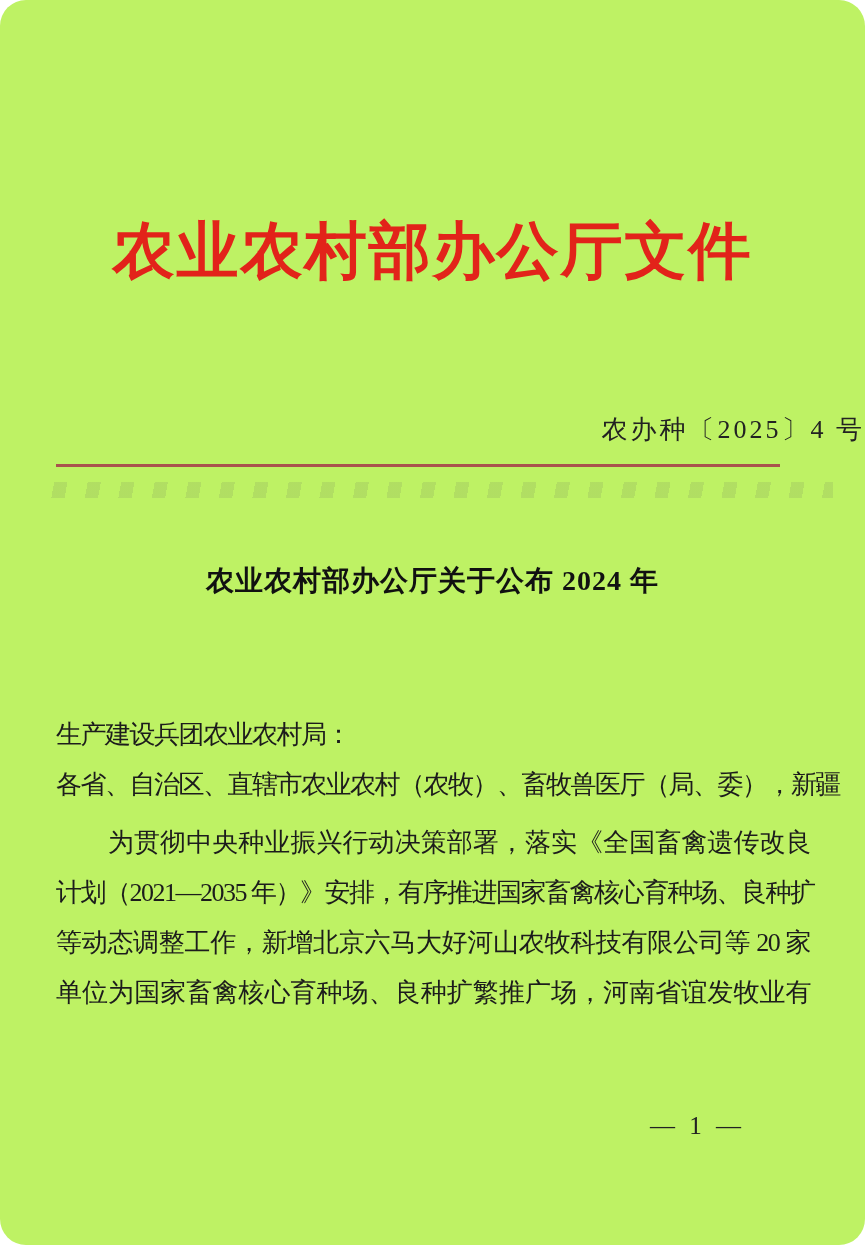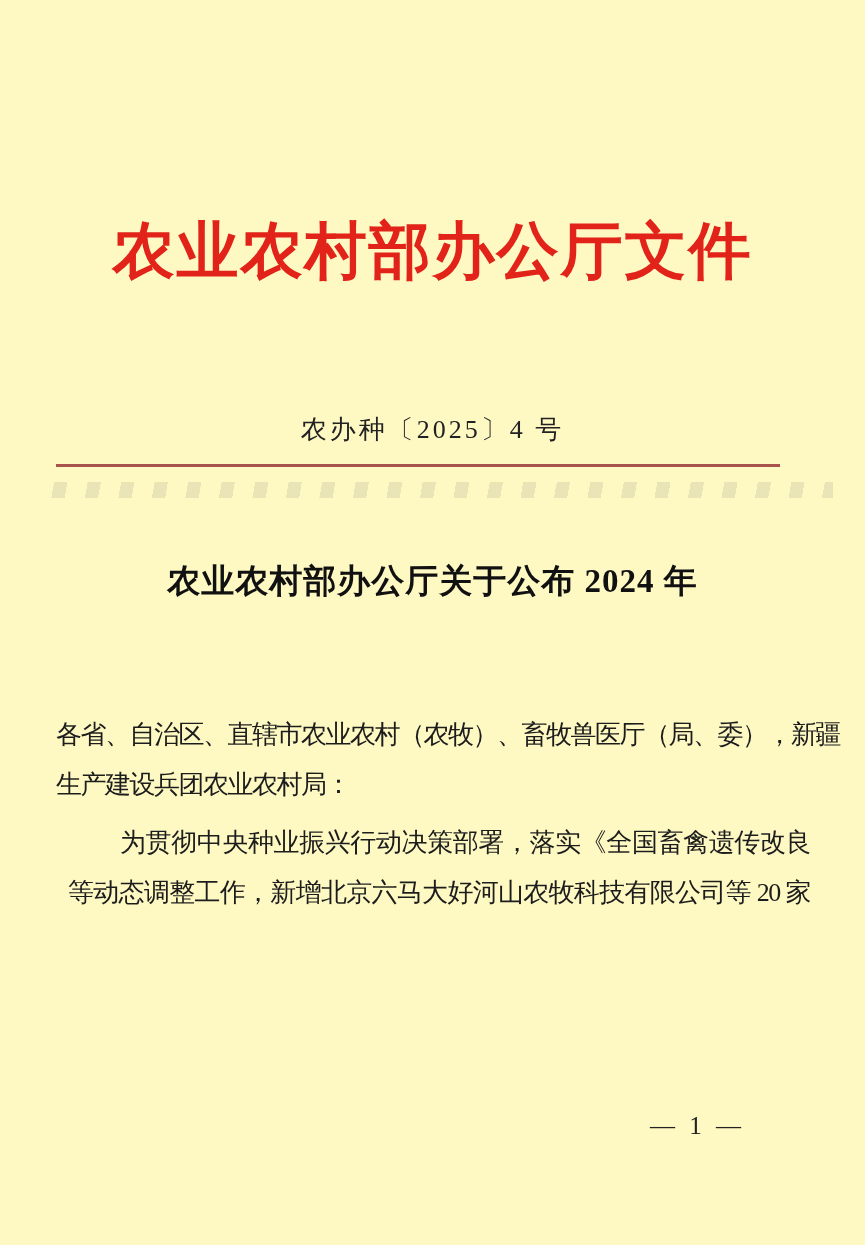--- a/index.html
+++ b/index.html
@@ -4,24 +4,25 @@
 <style>
   html, body {
     margin: 0;
     padding: 0;
     background: #ffffff;
   }
   .page {
     position: relative;
     width: 865px;
     height: 1245px;
-    background: #fef9c3;
+    background: #bef264;
     overflow: hidden;
     font-family: "Liberation Serif", "DejaVu Serif", serif;
     color: #1f1f1f;
+    border-radius: 26px;
   }
   
   .red-header {
     position: absolute;
     top: 198px;
     left: 0;
     right: 0;
     text-align: center;
     font-size: 62px;
     line-height: 106px;
@@ -29,21 +30,21 @@
     letter-spacing: 2px;
     color: #e2231a;
     white-space: nowrap;
   }
   
   .doc-number {
     position: absolute;
     top: 408px;
     left: 0;
     right: 0;
-    text-align: center;
+    text-align: right;
     font-size: 26px;
     line-height: 44px;
     letter-spacing: 3px;
     color: #222222;
     white-space: nowrap;
   }
   
   .red-line {
     position: absolute;
     top: 464px;
@@ -70,21 +71,21 @@
     );
   }
   
   .doc-title {
     position: absolute;
     top: 556px;
     left: 0;
     right: 0;
     text-align: center;
     font-weight: bold;
-    font-size: 33px;
+    font-size: 28px;
     line-height: 50px;
     letter-spacing: 1px;
     color: #111111;
   }
   .doc-title .title-line { white-space: nowrap; }
   
   .body-text {
     position: absolute;
     top: 710px;
     left: 56px;
@@ -102,21 +103,20 @@
   }
   .body-line.short-line {
     text-align: left;
     text-align-last: left;
   }
   .body-line.indent {
     text-indent: 52px;
   }
   .paragraph {
     margin-top: 8px;
-    margin-left: 12px;
   }
   
   .page-number {
     position: absolute;
     top: 1108px;
     right: 120px;
     font-size: 25px;
     line-height: 36px;
     letter-spacing: 4px;
     color: #222222;
@@ -135,24 +135,26 @@
   <div class="red-line"></div>
 
   <div class="perforation-band"></div>
 
   <div class="doc-title">
     <div class="title-line">农业农村部办公厅关于公布 2024 年</div>
   </div>
 
   <div class="body-text">
     <div class="salutation">
+      <div class="body-line short-line">生产建设兵团农业农村局：</div>
       <div class="body-line">各省、自治区、直辖市农业农村（农牧）、畜牧兽医厅（局、委），新疆</div>
-      <div class="body-line short-line">生产建设兵团农业农村局：</div>
     </div>
     <div class="paragraph">
       <div class="body-line indent">为贯彻中央种业振兴行动决策部署，落实《全国畜禽遗传改良</div>
+      <div class="body-line">计划（2021—2035 年）》安排，有序推进国家畜禽核心育种场、良种扩</div>
       <div class="body-line">等动态调整工作，新增北京六马大好河山农牧科技有限公司等 20 家</div>
+      <div class="body-line">单位为国家畜禽核心育种场、良种扩繁推广场，河南省谊发牧业有</div>
     </div>
   </div>
 
   <div class="page-number">— 1 —</div>
 
 </div>
 
 </body></html>

